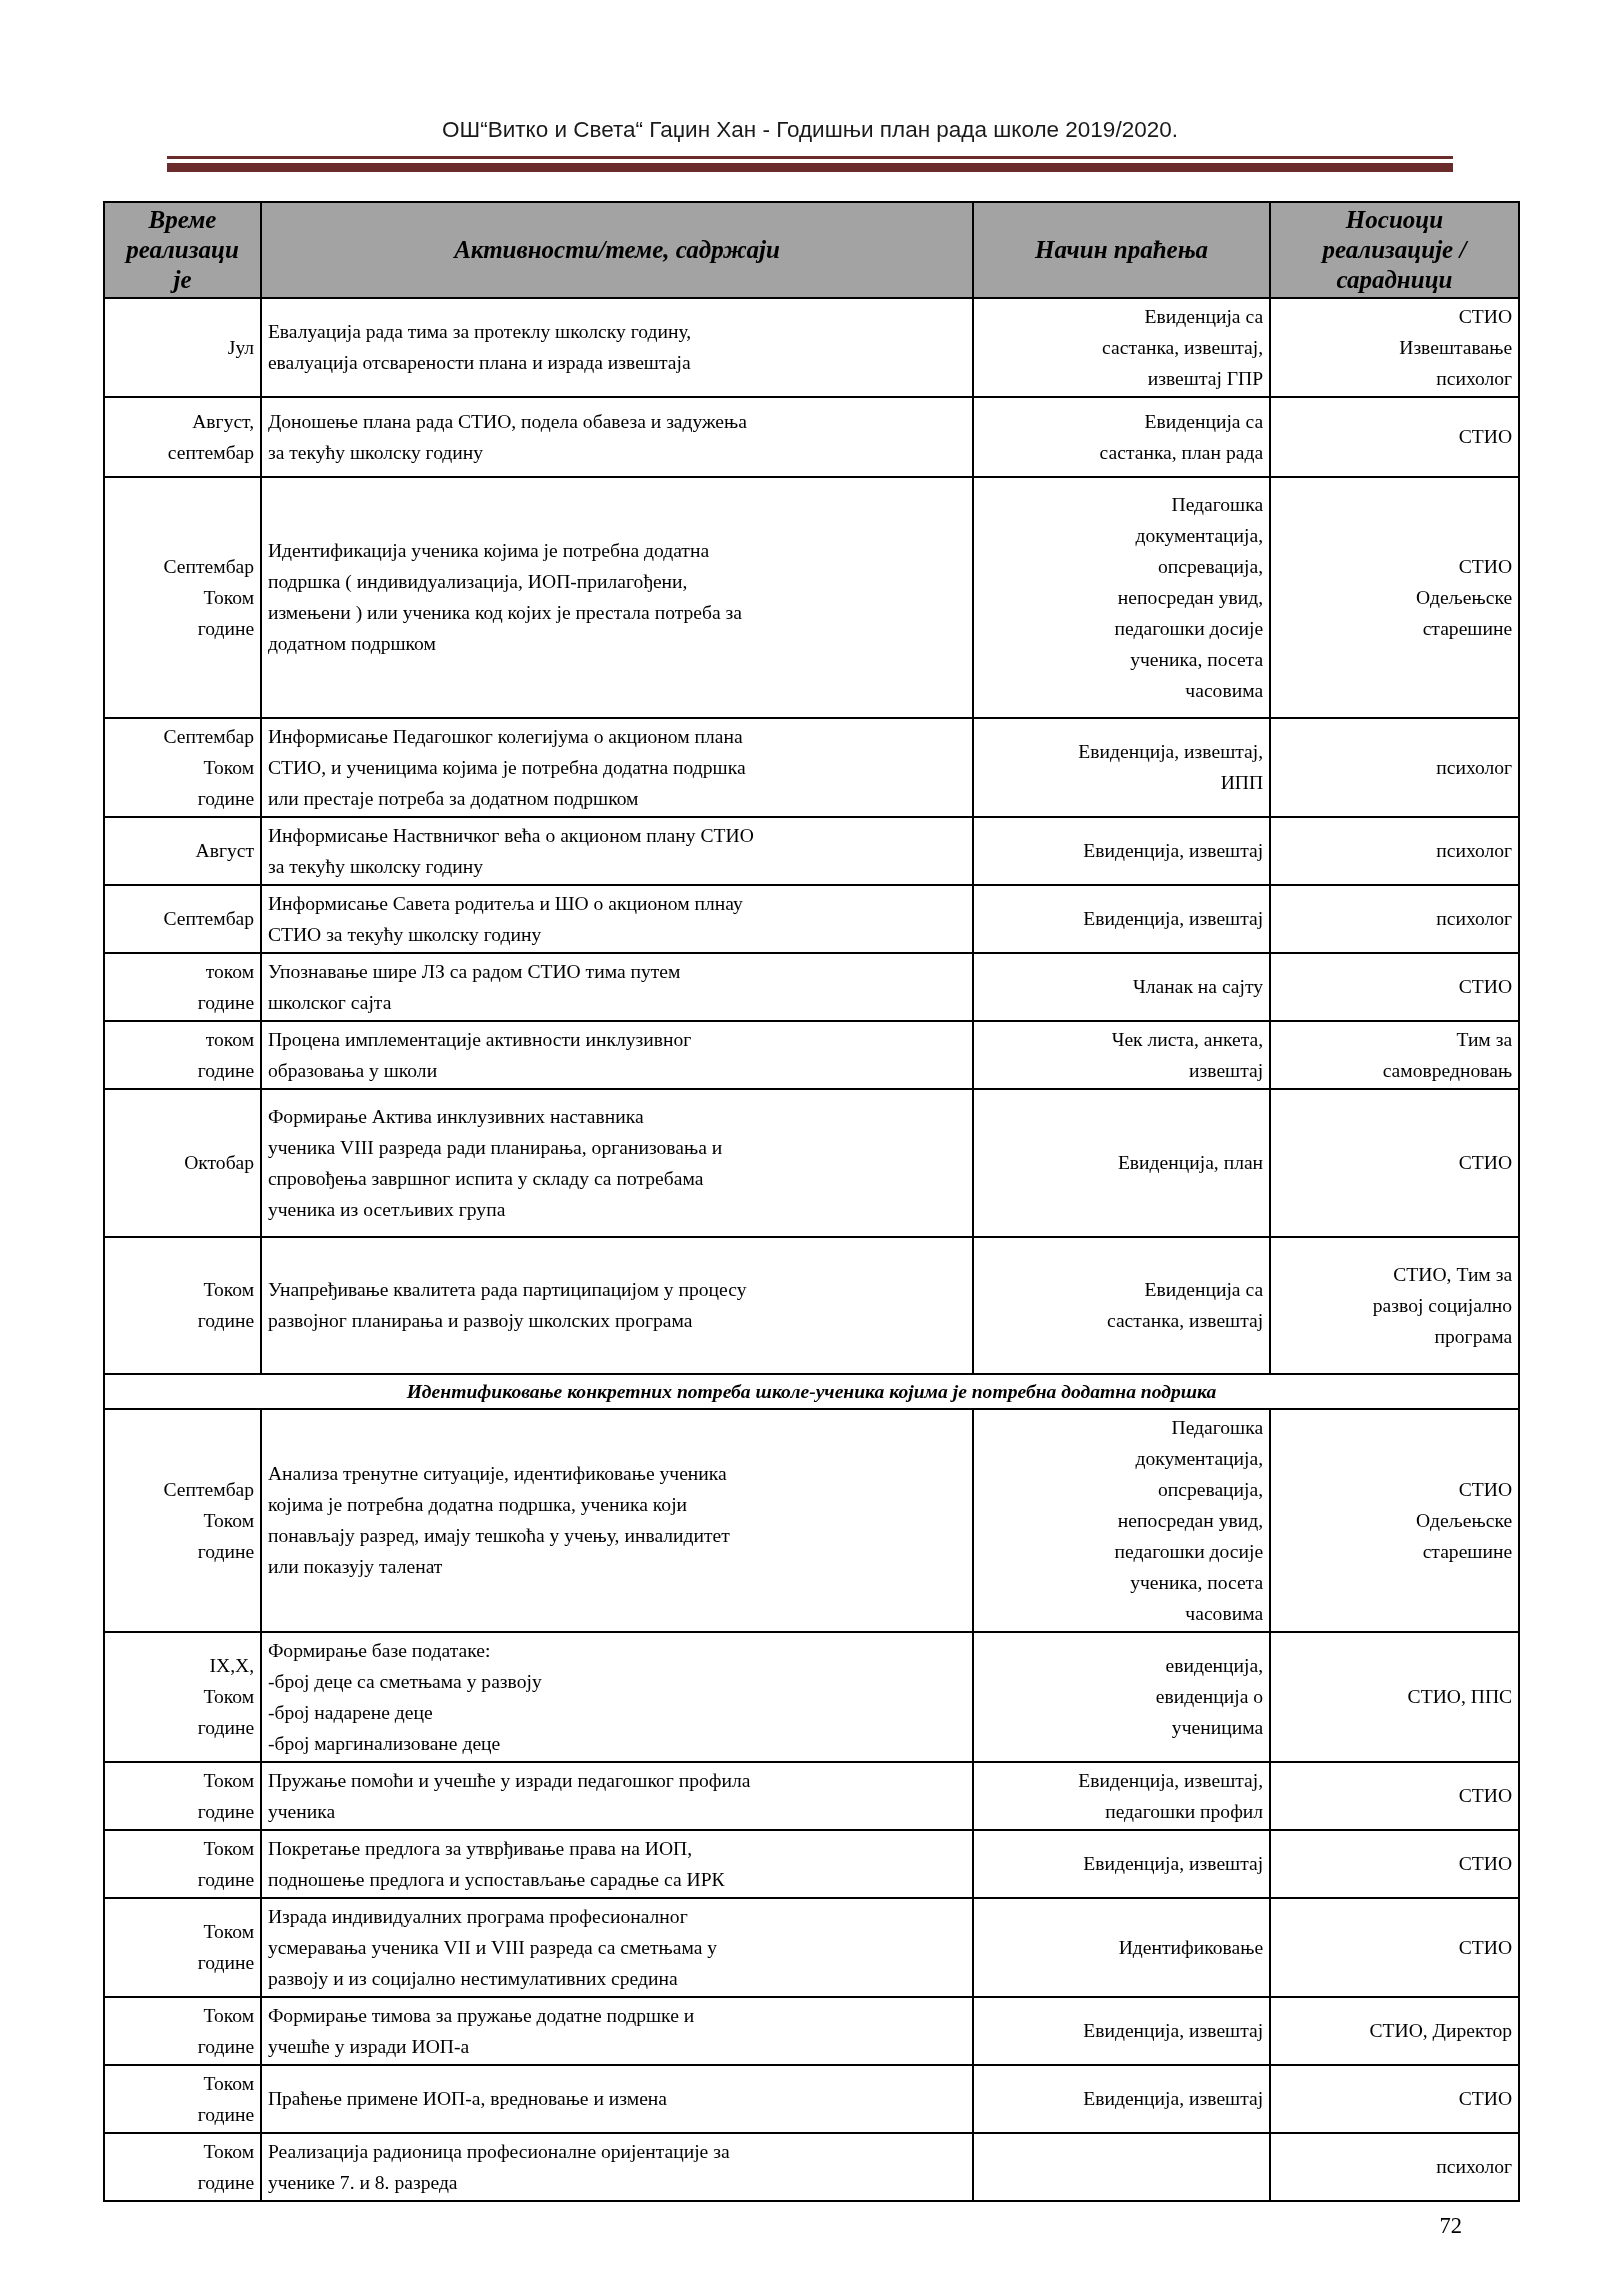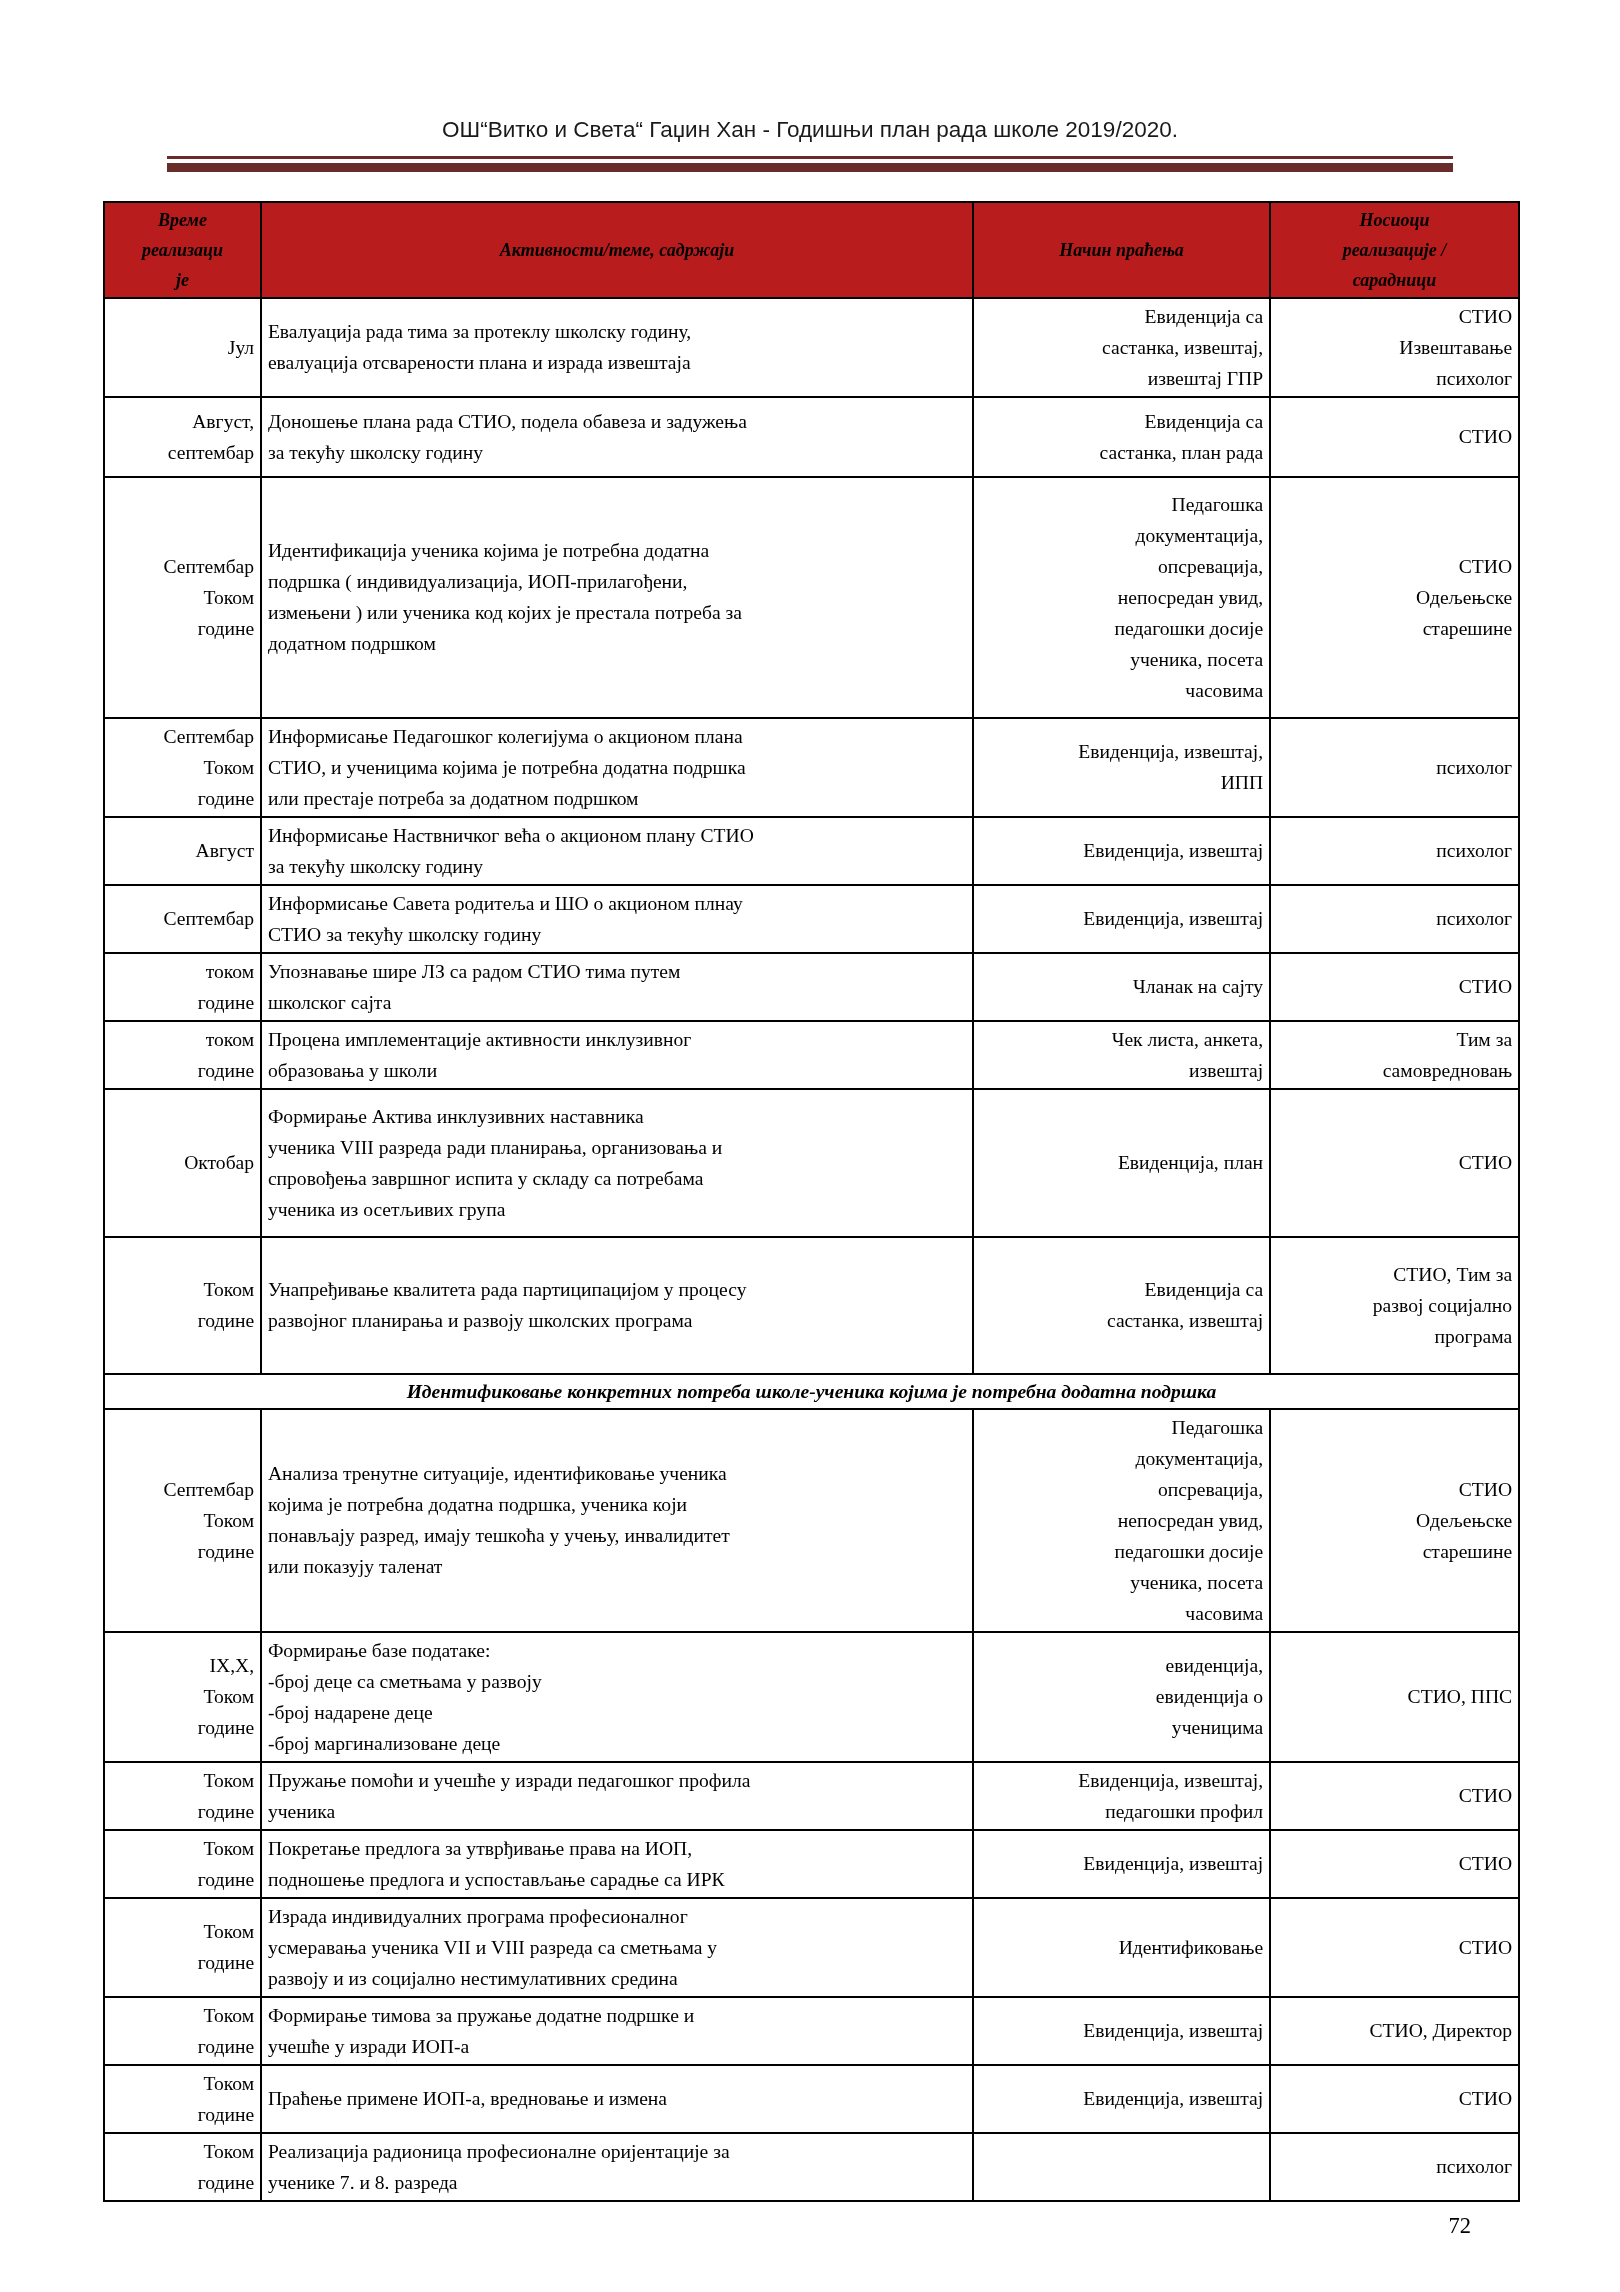--- a/index.html
+++ b/index.html
@@ -36,24 +36,24 @@
   }
   table.plan th, table.plan td {
     border: 2px solid #000;
     vertical-align: middle;
     white-space: pre-line;
     overflow: hidden;
     padding: 2px 5.9px;
     box-sizing: border-box;
   }
   table.plan th {
-    background: #b91c1c;
+    background: #a3a3a3;
     font-weight: bold;
     font-style: italic;
-    font-size: 18px;
+    font-size: 25px;
     line-height: 30px;
     text-align: center;
   }
   table.plan td {
     font-size: 19.6px;
     line-height: 31px;
   }
   td.col-time, td.col-monitor, td.col-carrier { text-align: right; }
   td.col-activity { text-align: left; padding-left: 10.8px; padding-right: 9.8px; }
   td.v-top { vertical-align: top; padding-top: 5.9px; }
@@ -64,21 +64,20 @@
     font-size: 19.6px;
     line-height: 29px;
     padding: 1px 15px;
     margin-top: 14px;
   }
   .page-number {
     width: 1462px;
     text-align: right;
     margin-top: 11.8px;
     font-size: 22.5px;
-    padding-left: 9px;
   }
 </style>
 </head>
 <body>
 
 <div class="doc-header">ОШ“Витко и Света“ Гаџин Хан  - Годишњи план рада школе 2019/2020.</div>
 
 <div class="title-rule">
   <div class="thin"></div>
   <div class="gap"></div>

